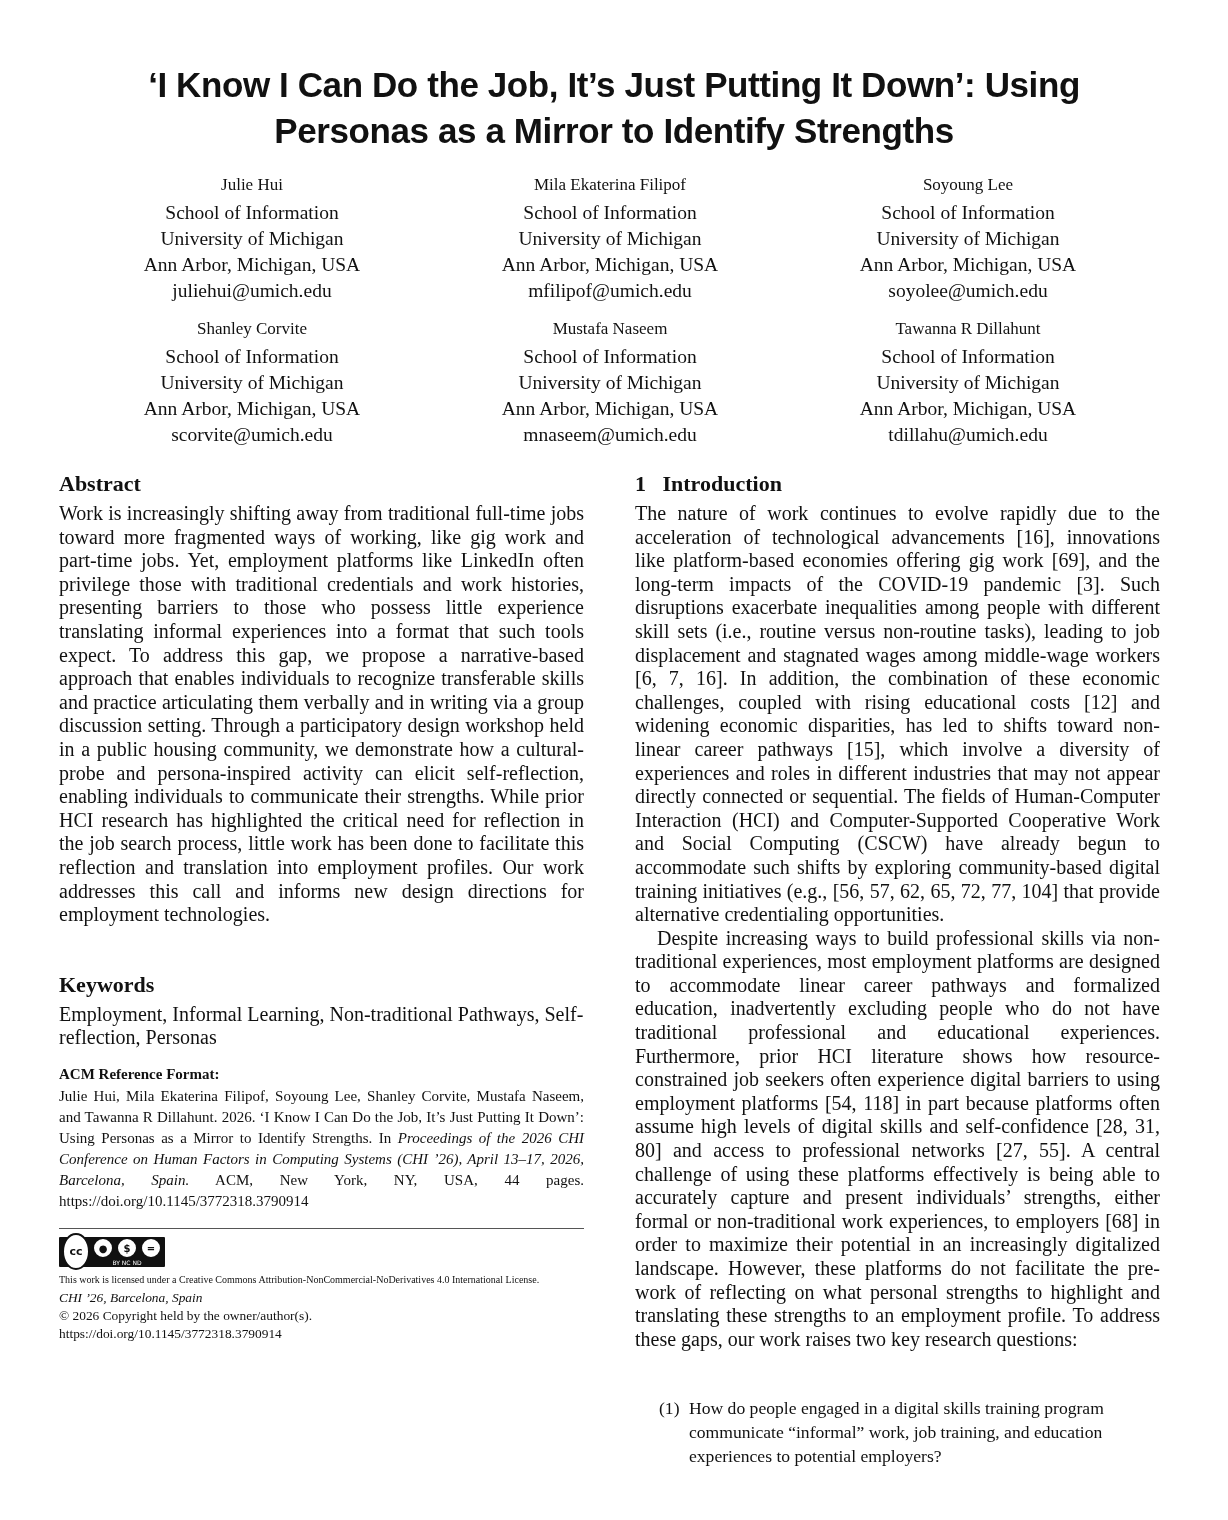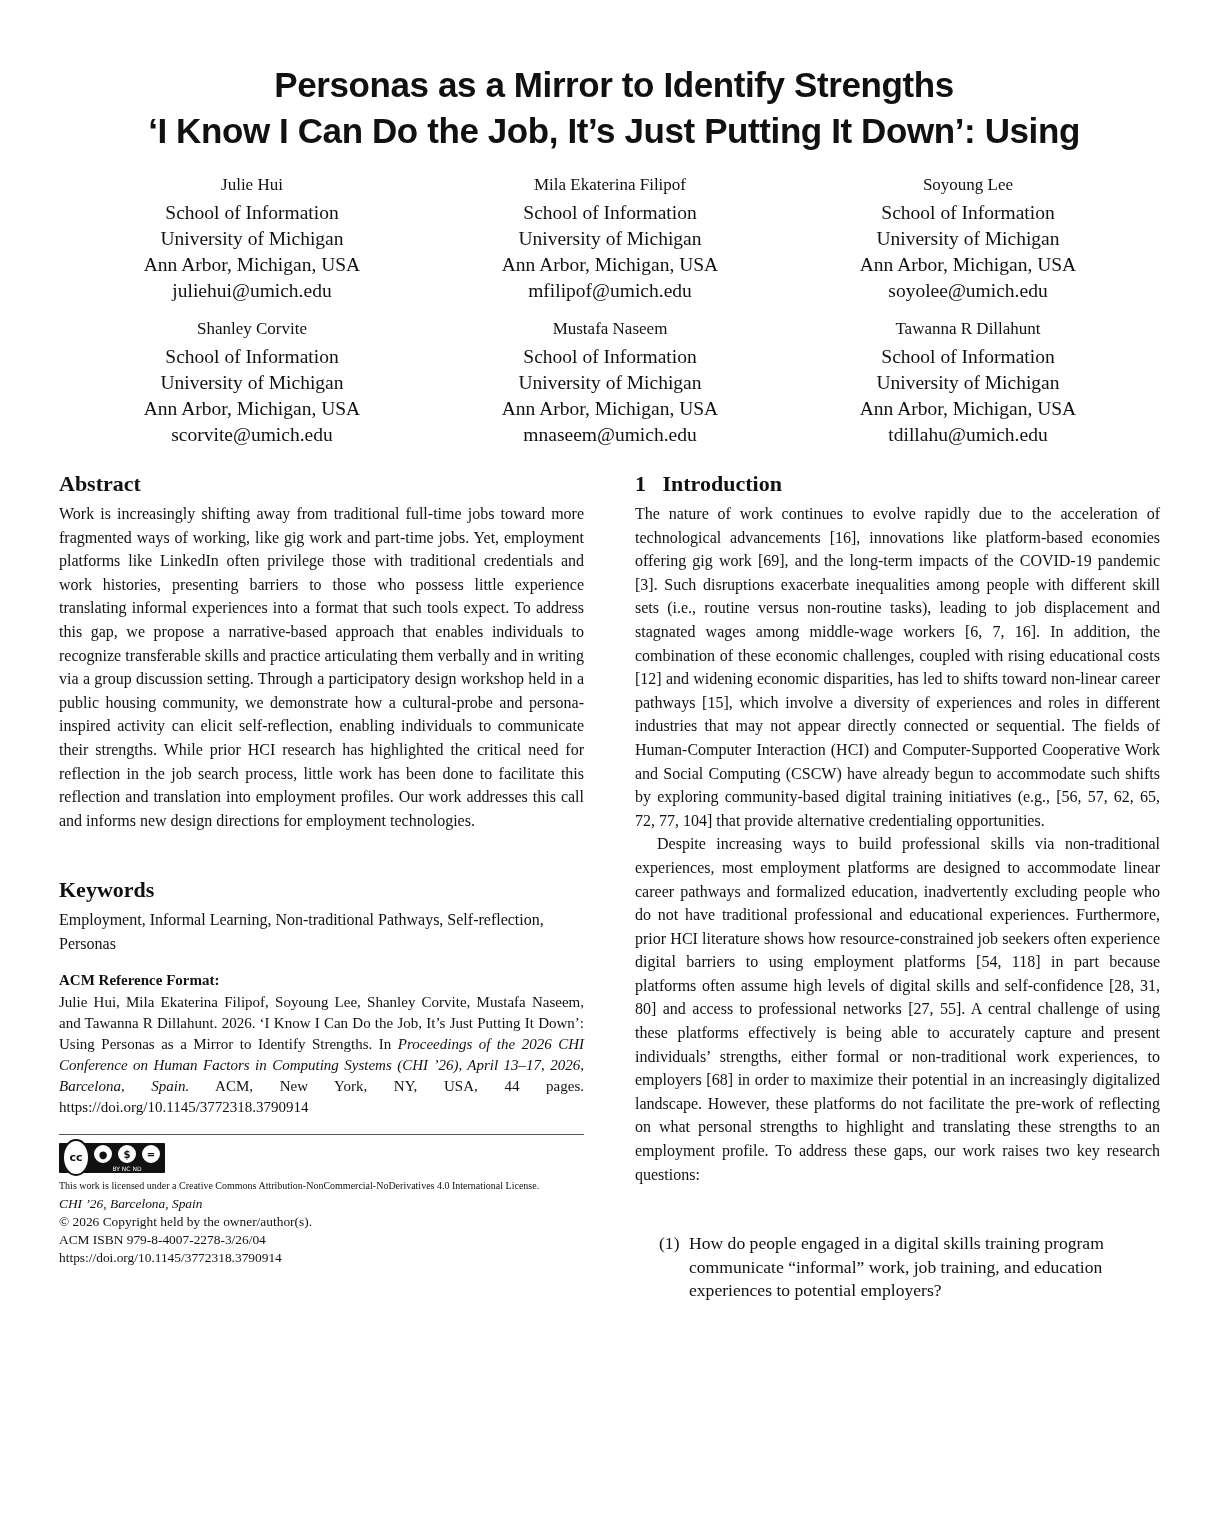--- a/index.html
+++ b/index.html
@@ -20,21 +20,21 @@
   .author { text-align: center; font-size: 19.5px; line-height: 26px; }
   .author .name { font-size: 17px; line-height: 30px; }
   .col { position: absolute; top: 470px; }
   .col.left { left: 59px; width: 525px; }
   .col.right { left: 635px; width: 525px; }
   h2 {
     font-family: "Liberation Serif", serif; font-weight: bold; font-size: 22px;
     line-height: 28px; margin: 0 0 4px 0;
   }
   p.body {
-    font-size: 16px; line-height: 23.6px; margin: 0; text-align: justify;
+    font-size: 20px; line-height: 23.6px; margin: 0; text-align: justify;
     hyphens: auto;
   }
   p.indent { text-indent: 22px; }
   .section-gap { height: 22px; }
   .ccs { font-size: 17.6px; line-height: 23.6px; margin: 0; }
   .ccs b { font-weight: bold; }
   .ref-head { font-size: 15px; font-weight: bold; margin: 14px 0 2px 0; line-height: 20px; }
   .ref-body { font-size: 15px; line-height: 21px; text-align: justify; margin: 0; }
   .ref-body i { font-style: italic; }
   .rule { border-top: 1.5px solid #555; margin: 16px 0 8px 0; }
@@ -55,22 +55,22 @@
   .license { font-size: 10px; line-height: 18px; margin: 4px 0 0 0; text-align: justify; }
   .license-line { font-size: 13.4px; line-height: 18px; }
   .rq { display: flex; margin-top: 46px; margin-left: 24px; font-size: 17.6px; line-height: 23.6px; }
   .rq .num { width: 30px; flex-shrink: 0; }
   .rq .txt { flex: 1; }
 </style>
 </head>
 <body>
 
 <h1 class="title">
+  <span>‘I Know I Can Do the Job, It’s Just Putting It Down’: Using</span>
   <span>Personas as a Mirror to Identify Strengths</span>
-  <span>‘I Know I Can Do the Job, It’s Just Putting It Down’: Using</span>
 </h1>
 
 <div class="authors">
   <div class="author">
     <div class="name">Julie Hui</div>
     <div>School of Information</div>
     <div>University of Michigan</div>
     <div>Ann Arbor, Michigan, USA</div>
     <div>juliehui@umich.edu</div>
   </div>
@@ -136,21 +136,20 @@
         <div class="cc-circle">$</div>
         <div class="cc-circle">=</div>
       </div>
       <div class="cc-labels">BY  NC  ND</div>
     </div>
   </div>
 
   <p class="license">This work is licensed under a Creative Commons Attribution-NonCommercial-NoDerivatives 4.0 International License.</p>
   <div class="license-line"><i>CHI ’26, Barcelona, Spain</i></div>
   <div class="license-line">© 2026 Copyright held by the owner/author(s).</div>
-  <div class="license-line">ACM ISBN 979-8-4007-2278-3/26/04</div>
   <div class="license-line">https://doi.org/10.1145/3772318.3790914</div>
 </div>
 
 <div class="col right">
   <h2 style="white-space:pre">1   Introduction</h2>
   <p class="body">The nature of work continues to evolve rapidly due to the acceleration of technological advancements [16], innovations like platform-based economies offering gig work [69], and the long-term impacts of the COVID-19 pandemic [3]. Such disruptions exacerbate inequalities among people with different skill sets (i.e., routine versus non-routine tasks), leading to job displacement and stagnated wages among middle-wage workers [6, 7, 16]. In addition, the combination of these economic challenges, coupled with rising educational costs [12] and widening economic disparities, has led to shifts toward non-linear career pathways [15], which involve a diversity of experiences and roles in different industries that may not appear directly connected or sequential. The fields of Human-Computer Interaction (HCI) and Computer-Supported Cooperative Work and Social Computing (CSCW) have already begun to accommodate such shifts by exploring community-based digital training initiatives (e.g., [56, 57, 62, 65, 72, 77, 104] that provide alternative credentialing opportunities.</p>
   <p class="body indent">Despite increasing ways to build professional skills via non-traditional experiences, most employment platforms are designed to accommodate linear career pathways and formalized education, inadvertently excluding people who do not have traditional professional and educational experiences. Furthermore, prior HCI literature shows how resource-constrained job seekers often experience digital barriers to using employment platforms [54, 118] in part because platforms often assume high levels of digital skills and self-confidence [28, 31, 80] and access to professional networks [27, 55]. A central challenge of using these platforms effectively is being able to accurately capture and present individuals’ strengths, either formal or non-traditional work experiences, to employers [68] in order to maximize their potential in an increasingly digitalized landscape. However, these platforms do not facilitate the pre-work of reflecting on what personal strengths to highlight and translating these strengths to an employment profile. To address these gaps, our work raises two key research questions:</p>
 
   <div class="rq">
     <div class="num">(1)</div>

